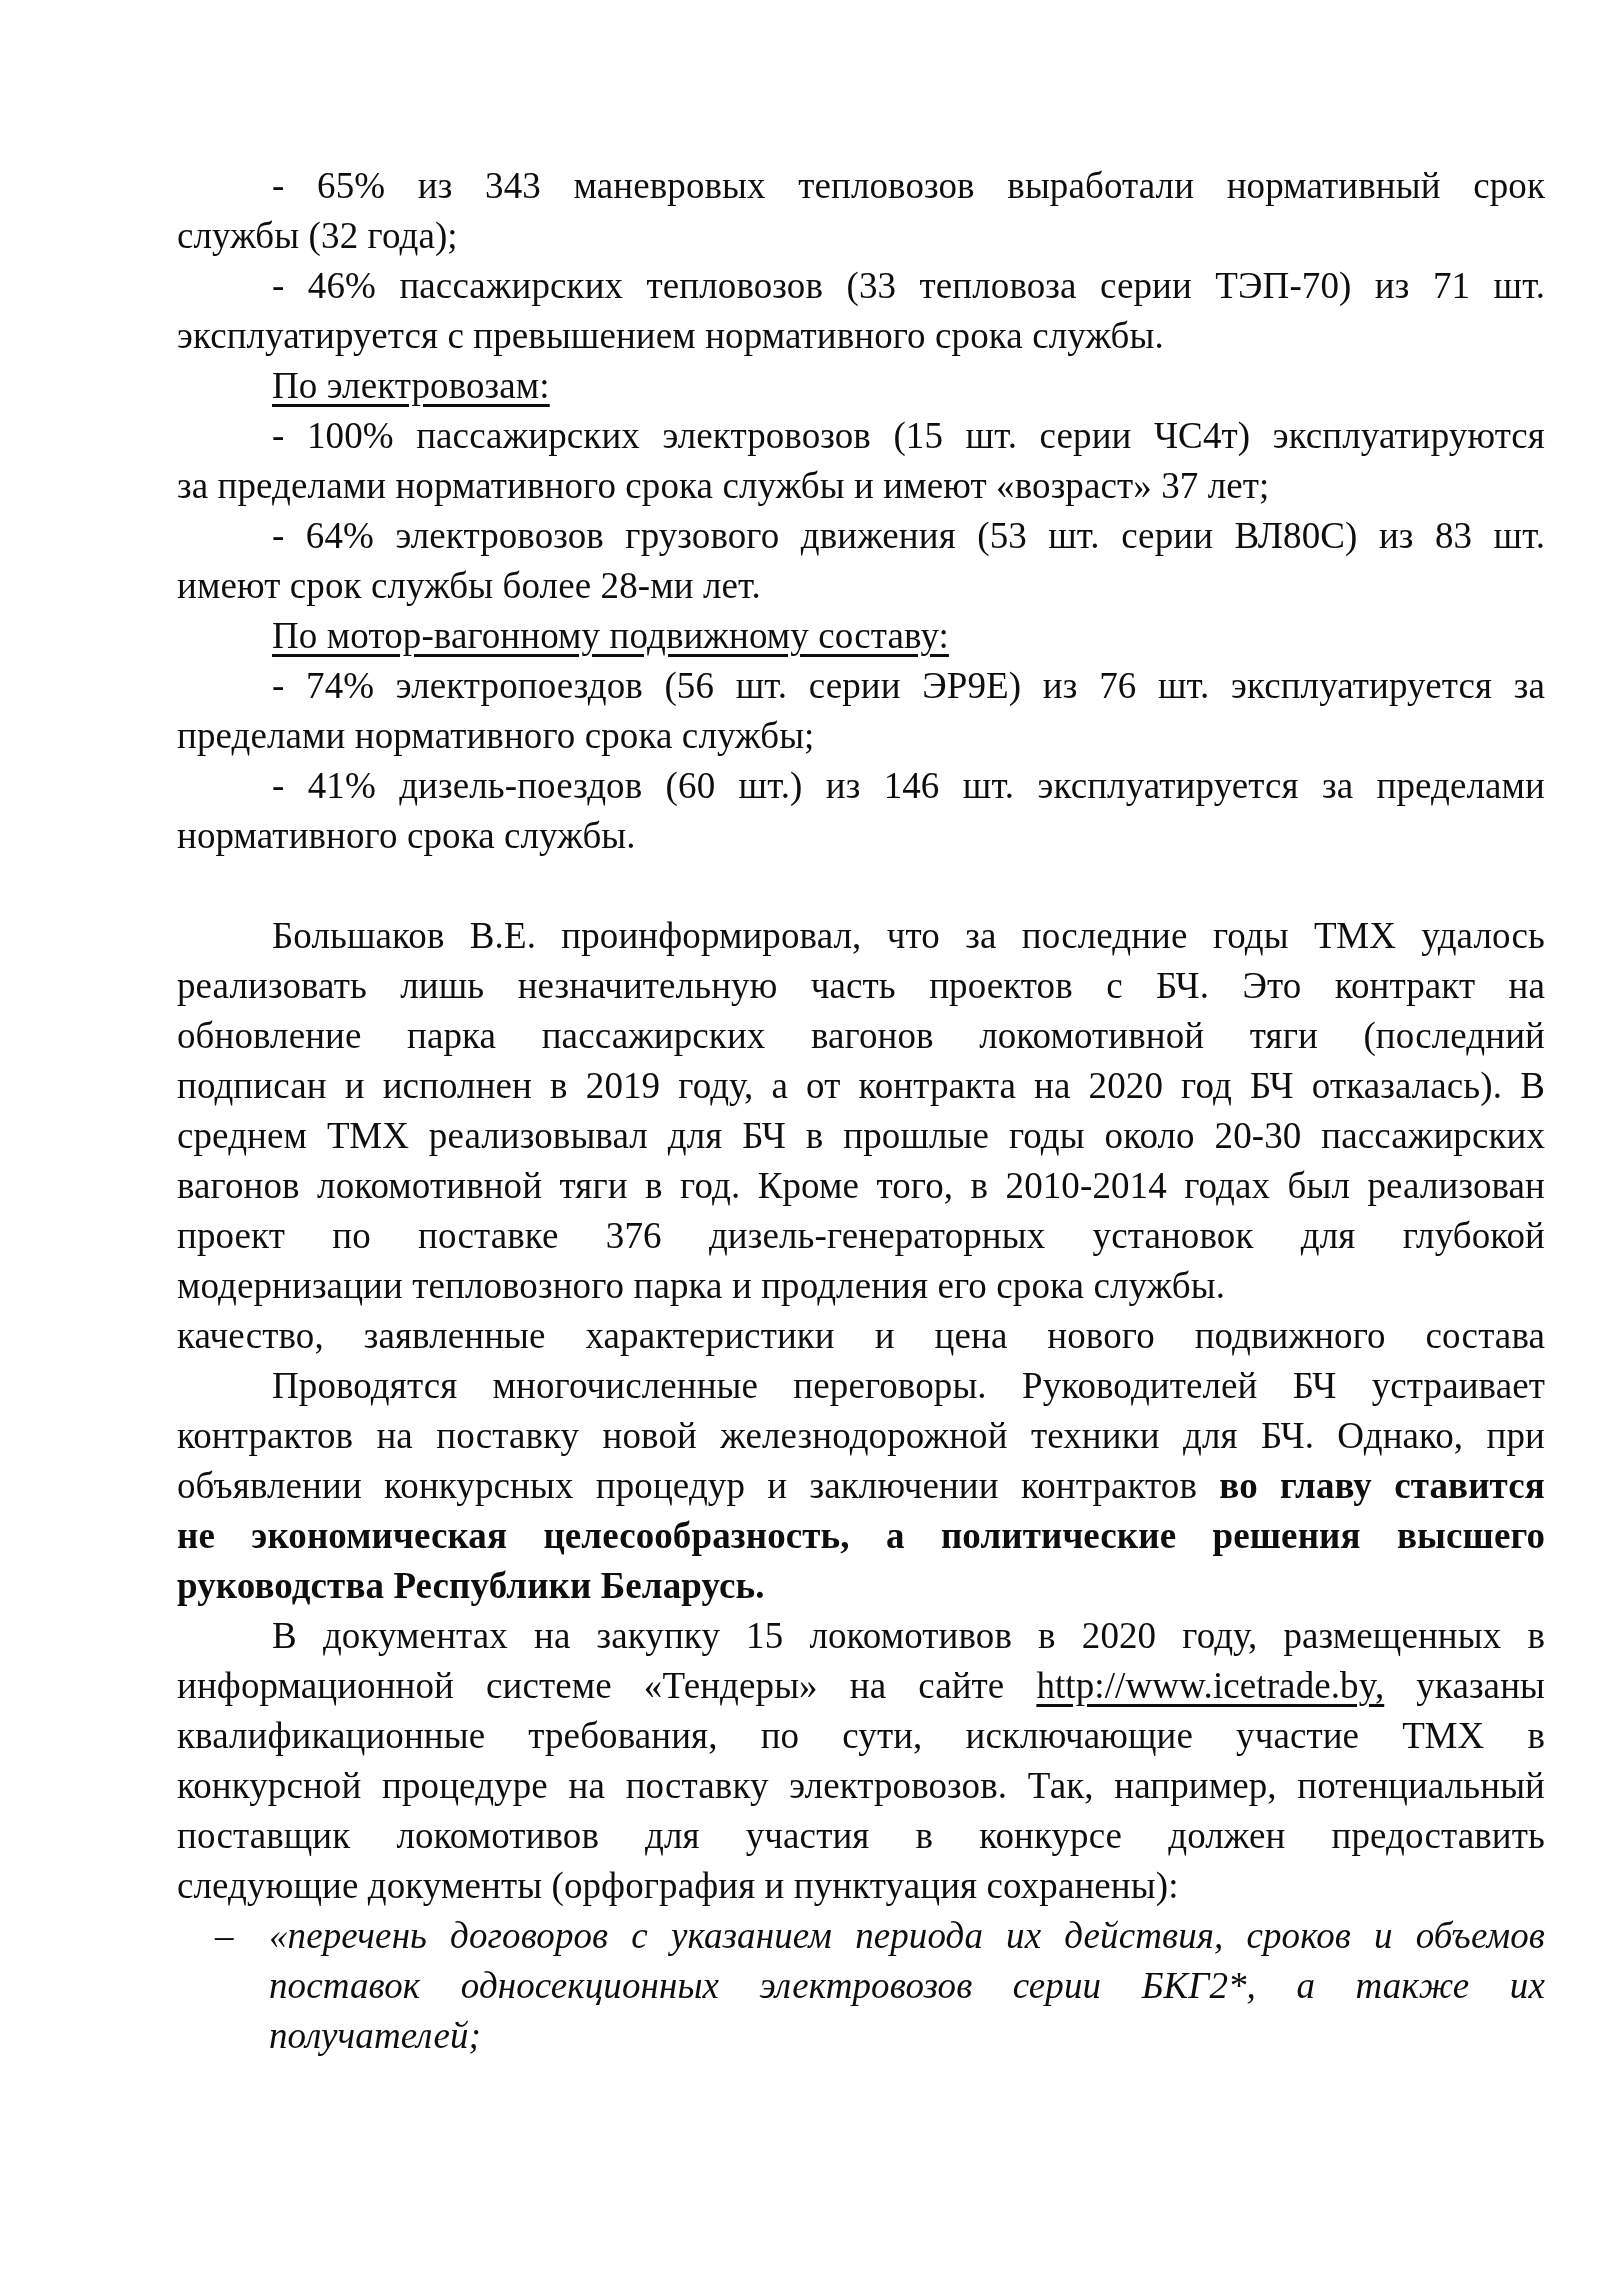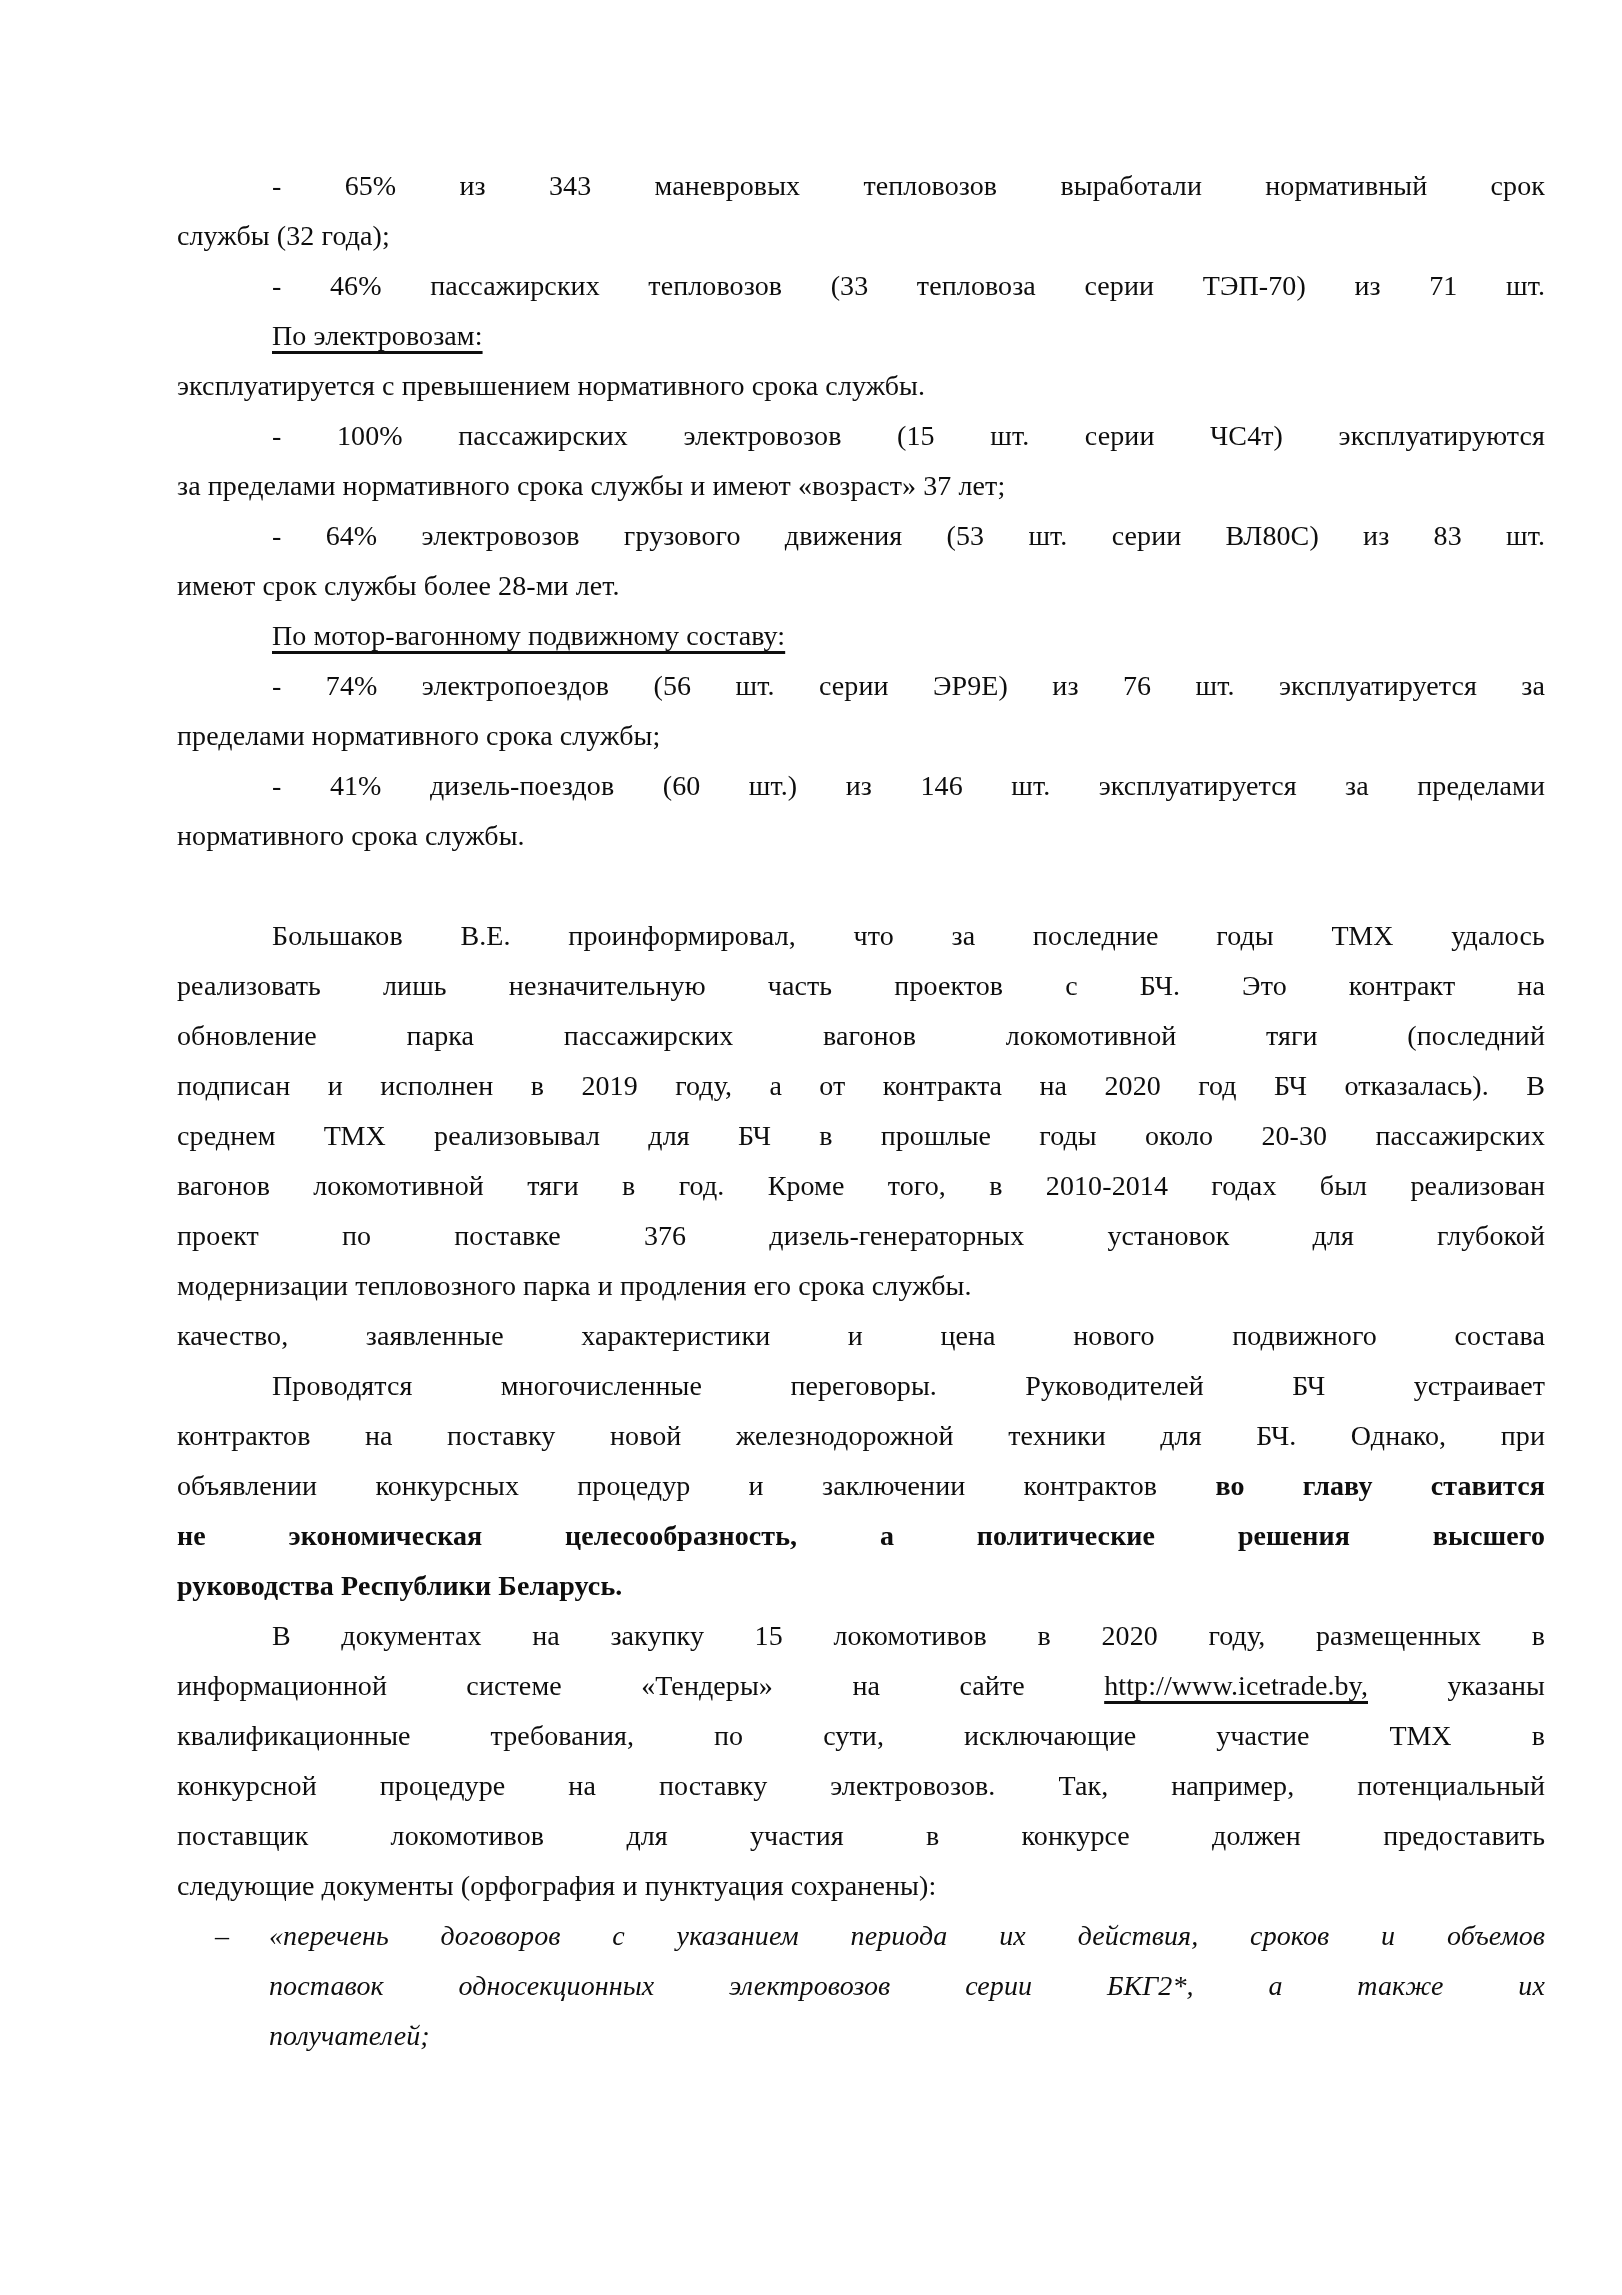--- a/index.html
+++ b/index.html
@@ -15,21 +15,21 @@
   }
   .doc {
     position: absolute;
     left: 177px;
     top: 161px;
     width: 1368px;
   }
   .line {
     height: 50px;
     line-height: 50px;
-    font-size: 28px;
+    font-size: 37px;
     white-space: nowrap;
     letter-spacing: 0.1px;
   }
   .blank { height: 50px; }
   .just  { text-align: justify; text-align-last: justify; text-justify: inter-word; }
   .last-left { text-align: right; text-align-last: left; }
   .ind1 { text-indent: 95px; }
   .ind2 { padding-left: 92px; position: relative; text-indent: 0; }
   .ind3 { padding-left: 92px; }
   .ind2 .mk {
@@ -44,22 +44,22 @@
   .u { text-decoration: underline; text-decoration-thickness: 2.6px; text-underline-offset: 5.9px; }
 </style>
 </head>
 <body>
 
 <div class="page">
   <div class="doc">
       <div class="line ind1 just"><span>- 65% из 343 маневровых тепловозов выработали нормативный срок</span></div>
       <div class="line ind0 last-left"><span>службы (32 года);</span></div>
       <div class="line ind1 just"><span>- 46% пассажирских тепловозов (33 тепловоза серии ТЭП-70) из 71 шт.</span></div>
+      <div class="line ind0 last-left"><span>эксплуатируется с превышением нормативного срока службы.</span></div>
       <div class="line ind1 last-left"><span class="u">По электровозам:</span></div>
-      <div class="line ind0 last-left"><span>эксплуатируется с превышением нормативного срока службы.</span></div>
       <div class="line ind1 just"><span>- 100% пассажирских электровозов (15 шт. серии ЧС4т) эксплуатируются</span></div>
       <div class="line ind0 last-left"><span>за пределами нормативного срока службы и имеют «возраст» 37 лет;</span></div>
       <div class="line ind1 just"><span>- 64% электровозов грузового движения (53 шт. серии ВЛ80С) из 83 шт.</span></div>
       <div class="line ind0 last-left"><span>имеют срок службы более 28-ми лет.</span></div>
       <div class="line ind1 last-left"><span class="u">По мотор-вагонному подвижному составу:</span></div>
       <div class="line ind1 just"><span>- 74% электропоездов (56 шт. серии ЭР9Е) из 76 шт. эксплуатируется за</span></div>
       <div class="line ind0 last-left"><span>пределами нормативного срока службы;</span></div>
       <div class="line ind1 just"><span>- 41% дизель-поездов (60 шт.) из 146 шт.  эксплуатируется за пределами</span></div>
       <div class="line ind0 last-left"><span>нормативного срока службы.</span></div>
       <div class="line blank"></div>

